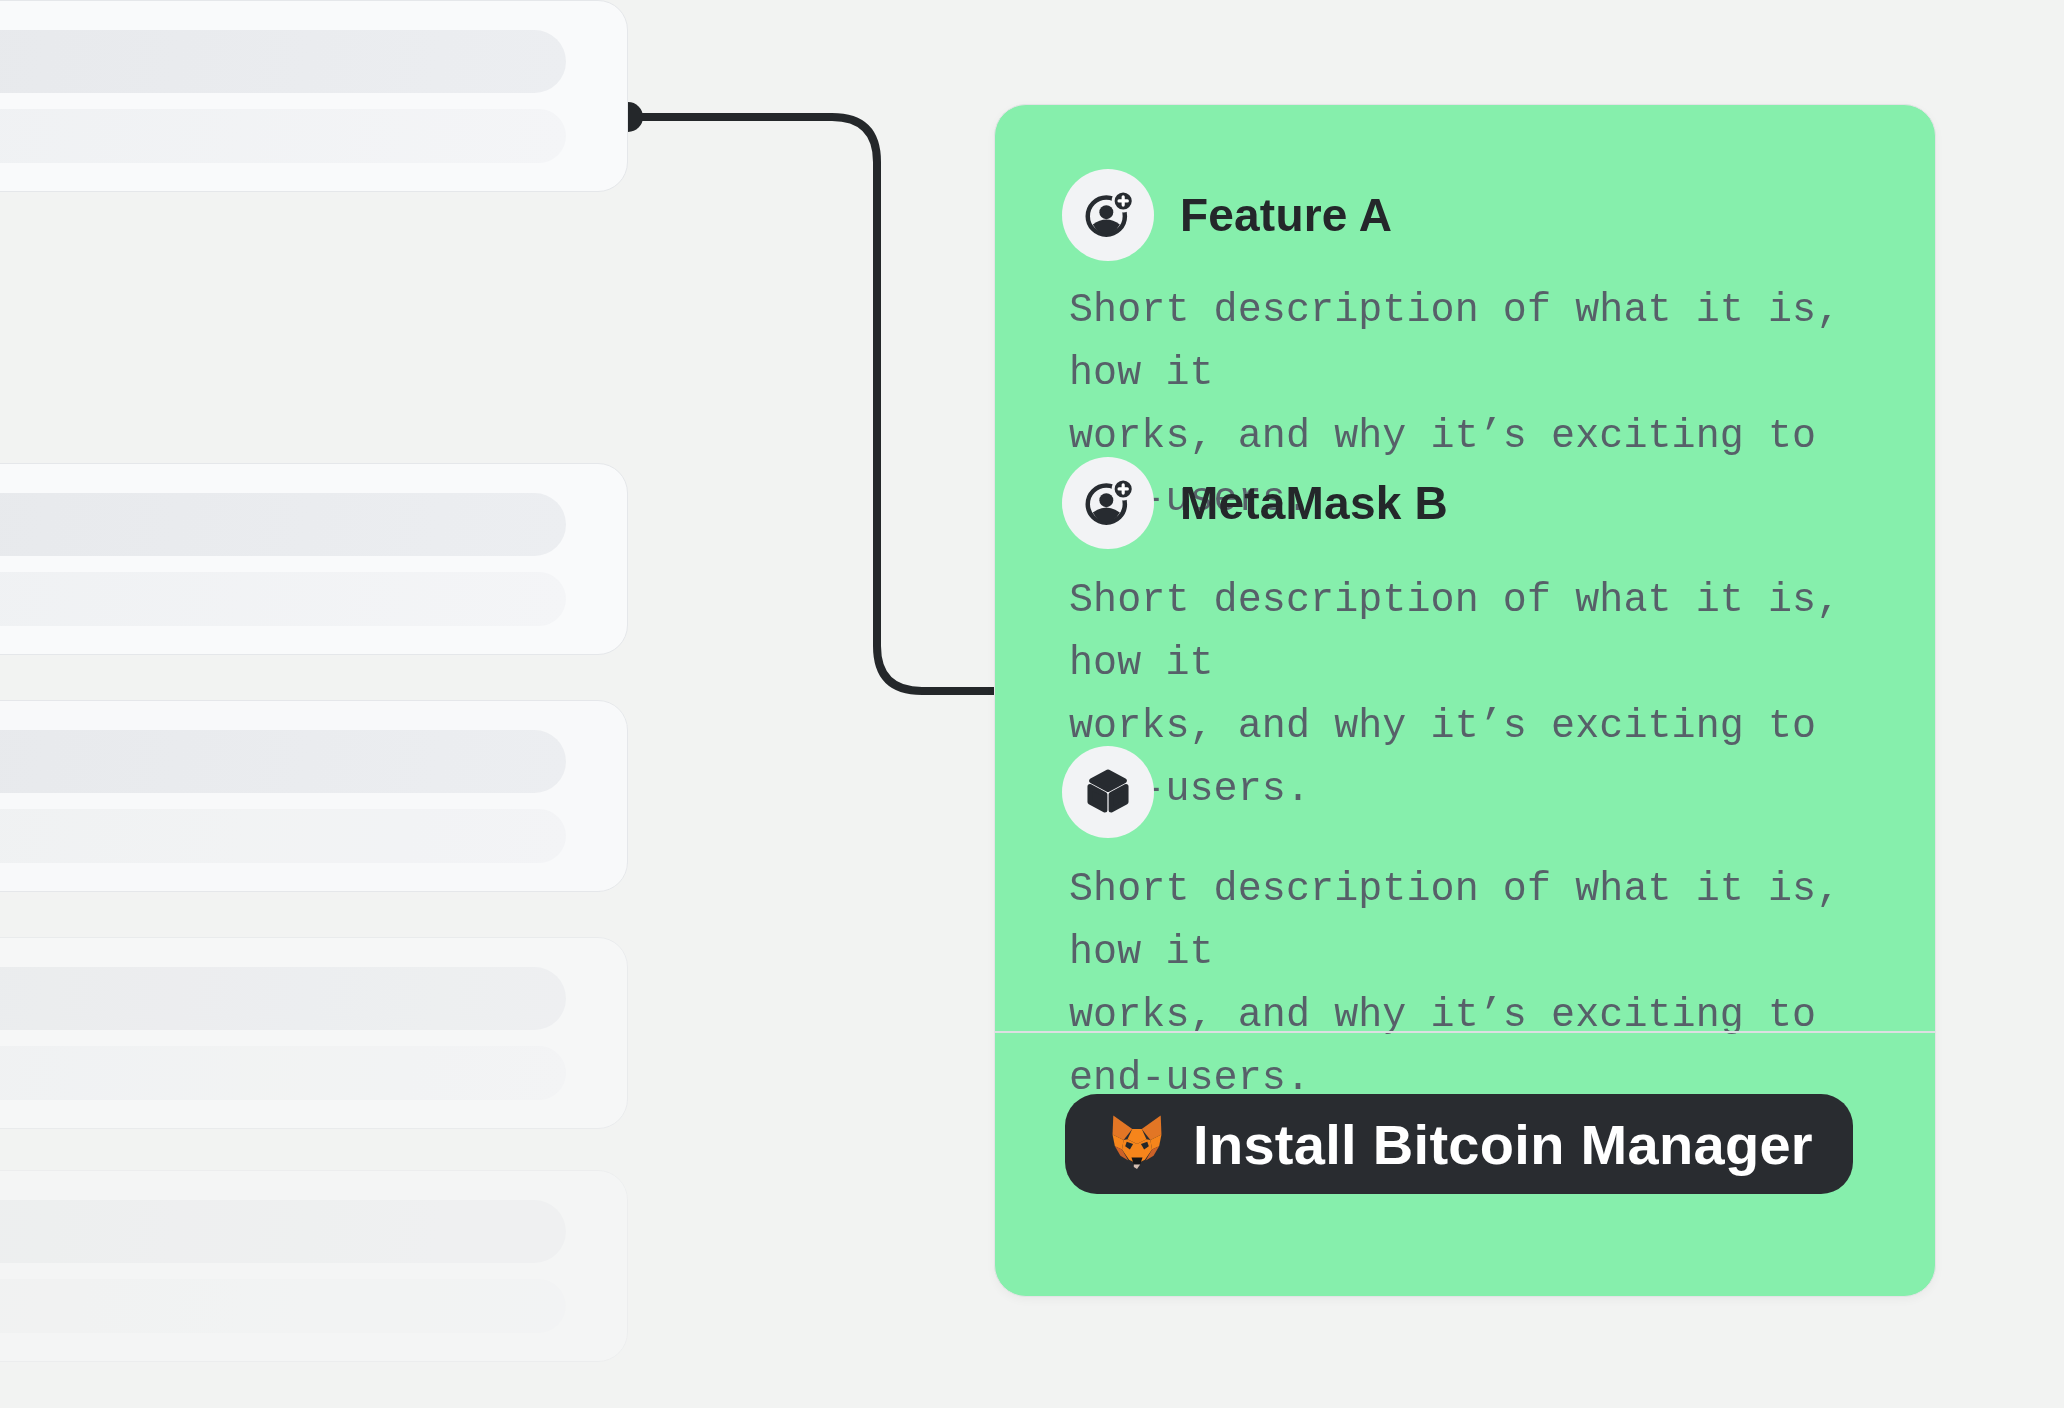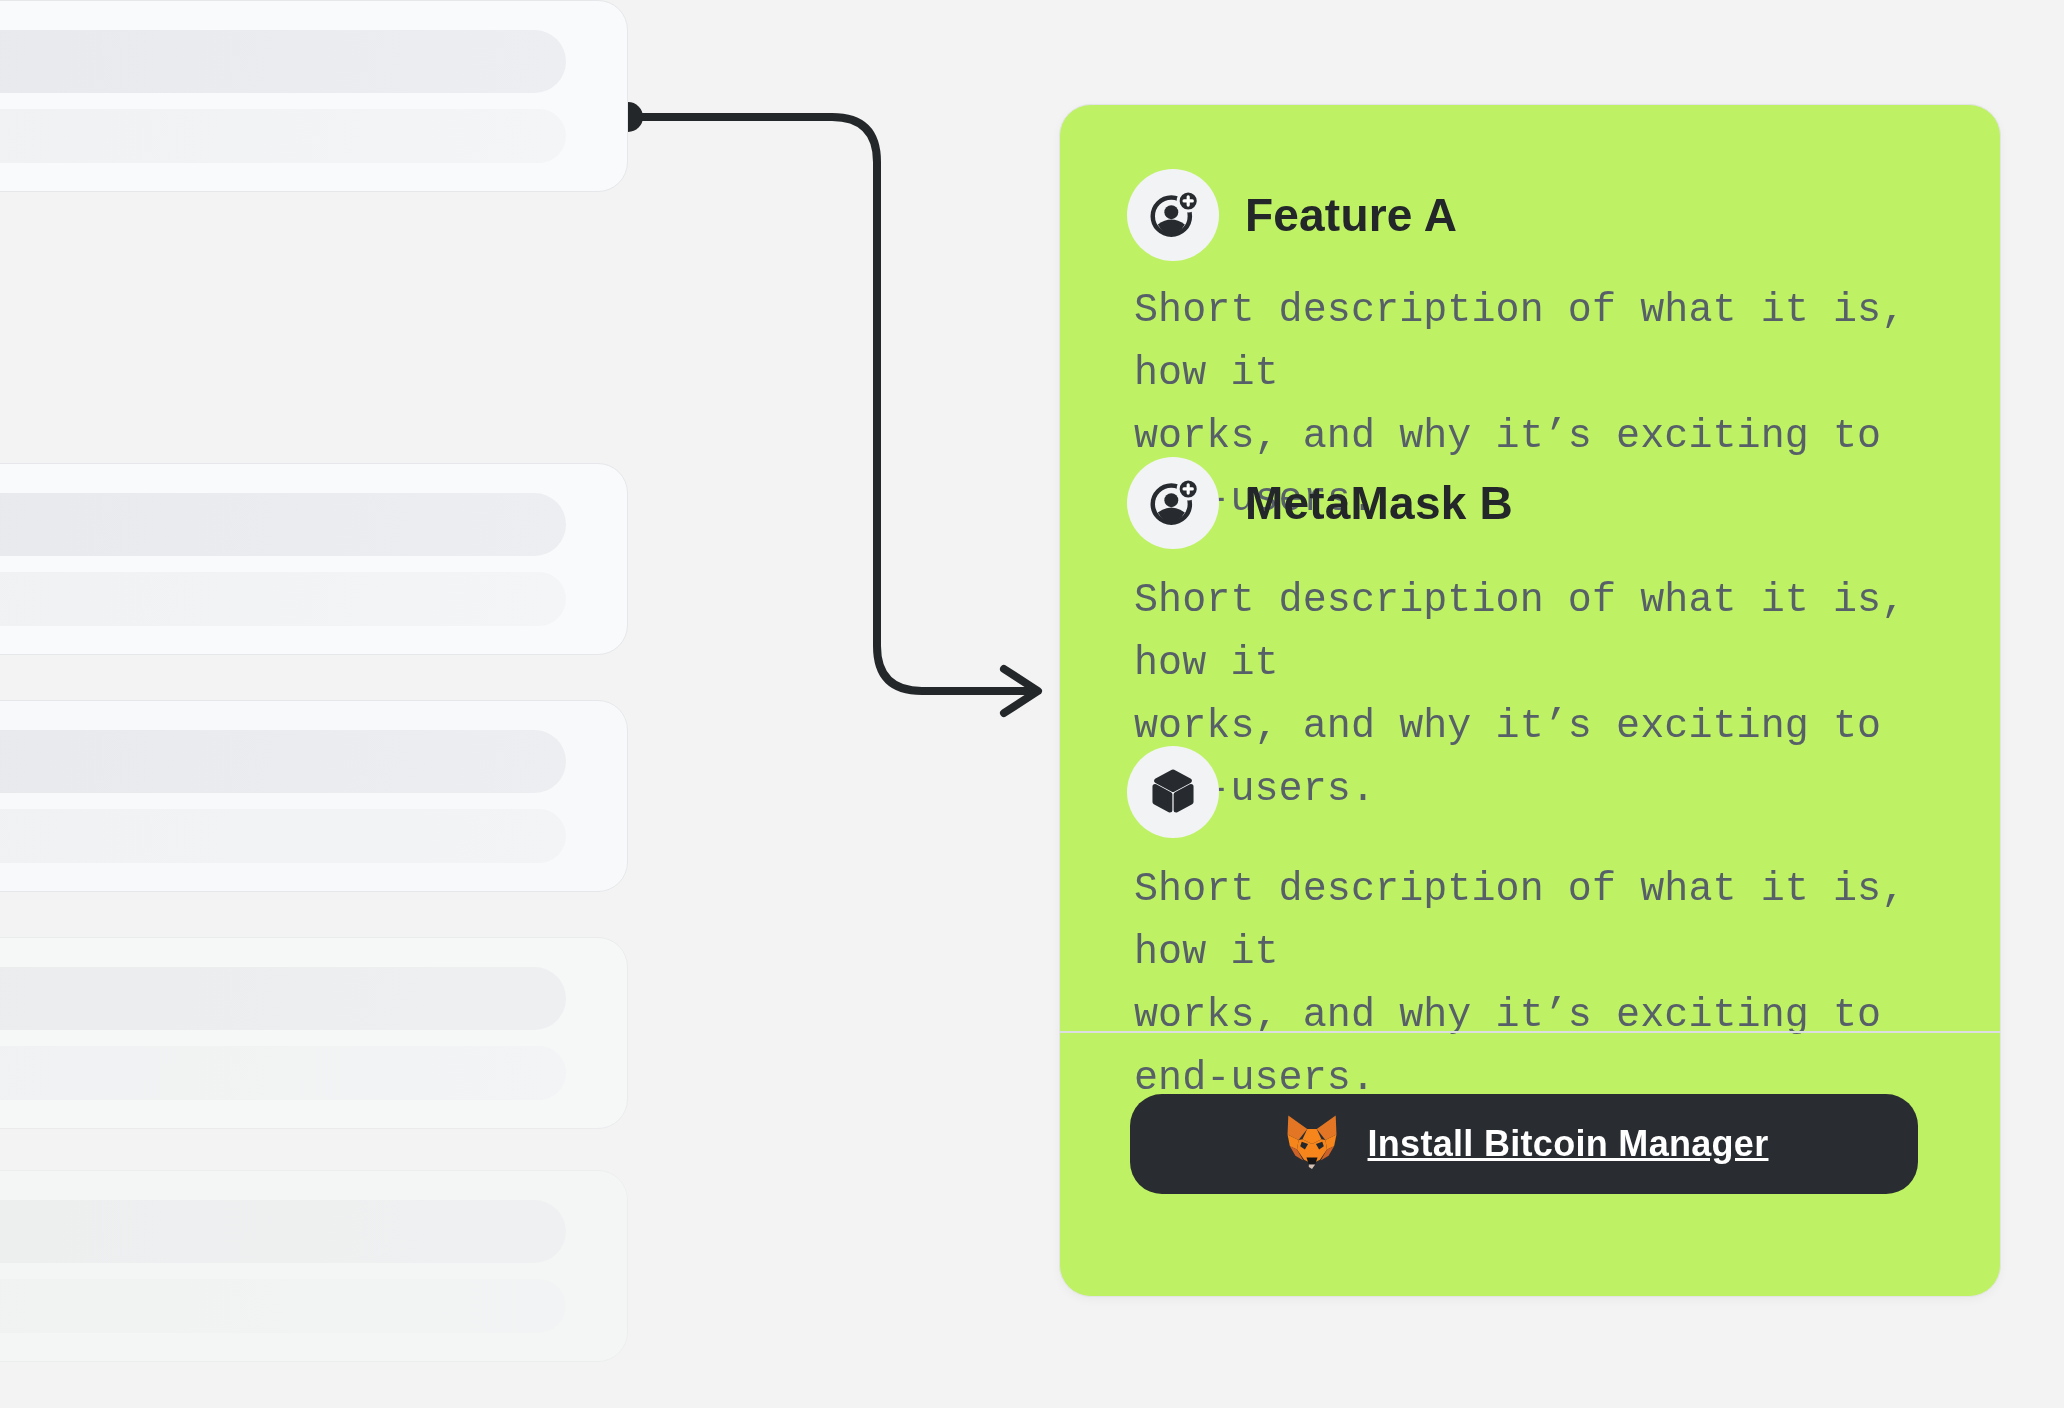--- a/index.html
+++ b/index.html
@@ -36,22 +36,22 @@
   .skeleton-card:nth-of-type(4){top:937px;opacity:.66;}
   .skeleton-card:nth-of-type(5){top:1170px;opacity:.42;}
   .skeleton-bar{position:absolute;left:-2px;border-radius:999px;}
   .skeleton-bar.bar1{top:29px;height:63px;width:647px;
     background:linear-gradient(100deg,#e7e9ec,#eceef1);}
   .skeleton-bar.bar2{top:108px;height:54px;width:647px;
     background:linear-gradient(100deg,#eff1f3,#f4f5f7);}
 
   
   .panel{
-    position:absolute;left:1059px;top:104px;width:942px;height:1193px;
-    background:#bef264;border:1.5px solid #e3e4e6;border-radius:32px;
+    position:absolute;left:994px;top:104px;width:942px;height:1193px;
+    background:#86efac;border:1.5px solid #e3e4e6;border-radius:32px;
     box-sizing:border-box;box-shadow:0 3px 10px rgba(20,25,30,.04);
   }
   .feature-badge{
     position:absolute;left:67px;width:92px;height:92px;border-radius:50%;
     background:#f2f3f5;display:flex;align-items:center;justify-content:center;
   }
   .feature-title{
     position:absolute;left:185px;height:92px;line-height:92px;
     font-size:46px;font-weight:700;color:#24272a;letter-spacing:.2px;
     white-space:nowrap;
@@ -62,21 +62,21 @@
   }
   .divider{position:absolute;left:0;top:926px;width:100%;height:2px;background:#dcdfe2;}
 
   .cta-button{
     position:absolute;left:70px;top:989px;width:788px;height:100px;
     background:#292c30;border:none;border-radius:32px;cursor:pointer;
     display:flex;align-items:center;justify-content:center;gap:24px;
     font-family:"Liberation Sans", sans-serif;
   }
   .cta-button .cta-label{
-    color:#ffffff;font-size:36px;font-weight:700;letter-spacing:.3px;white-space:nowrap;text-decoration:underline;
+    color:#ffffff;font-size:56px;font-weight:700;letter-spacing:.3px;white-space:nowrap;
   }
   .cta-caption{
     position:absolute;left:0;top:1104px;width:100%;text-align:center;
     font-size:40px;line-height:63px;color:#576069;letter-spacing:.1px;
   }
   .icon{display:block;}
 </style>
 </head>
 <body>
 

